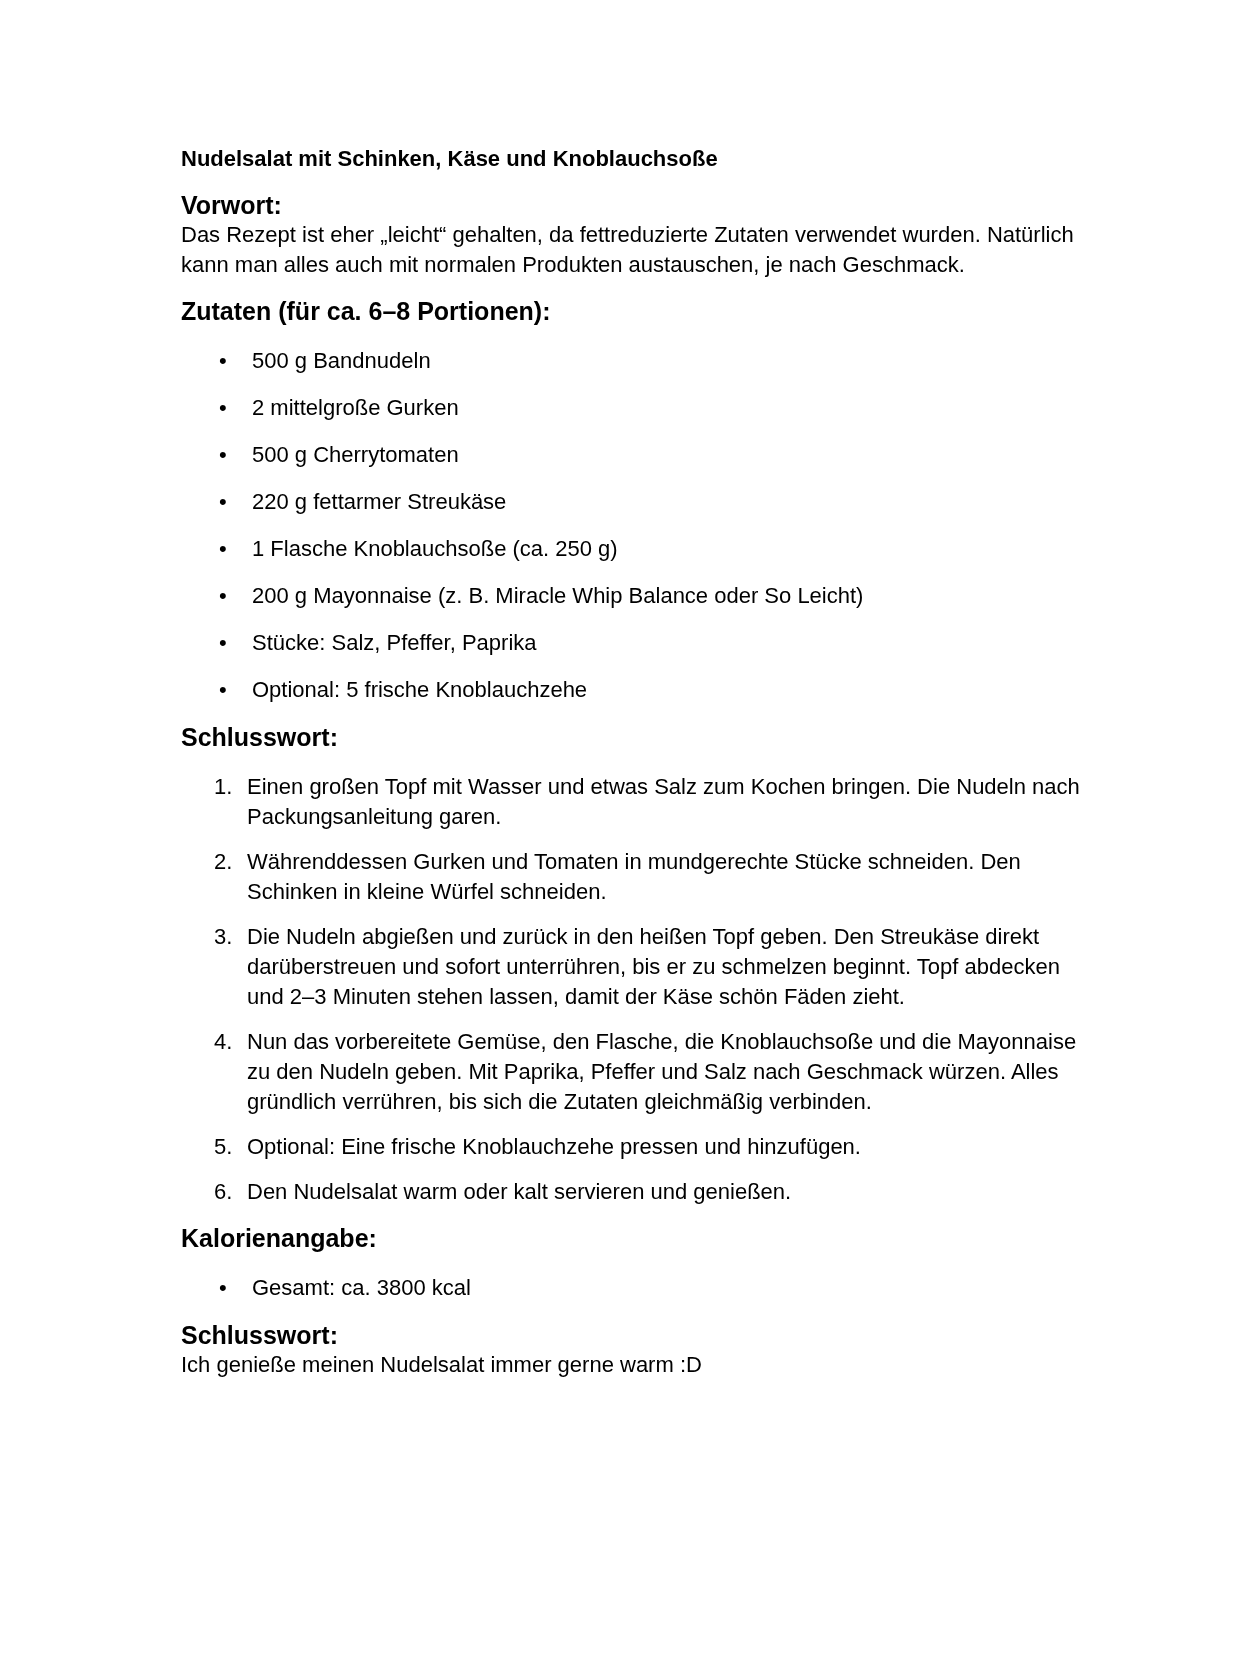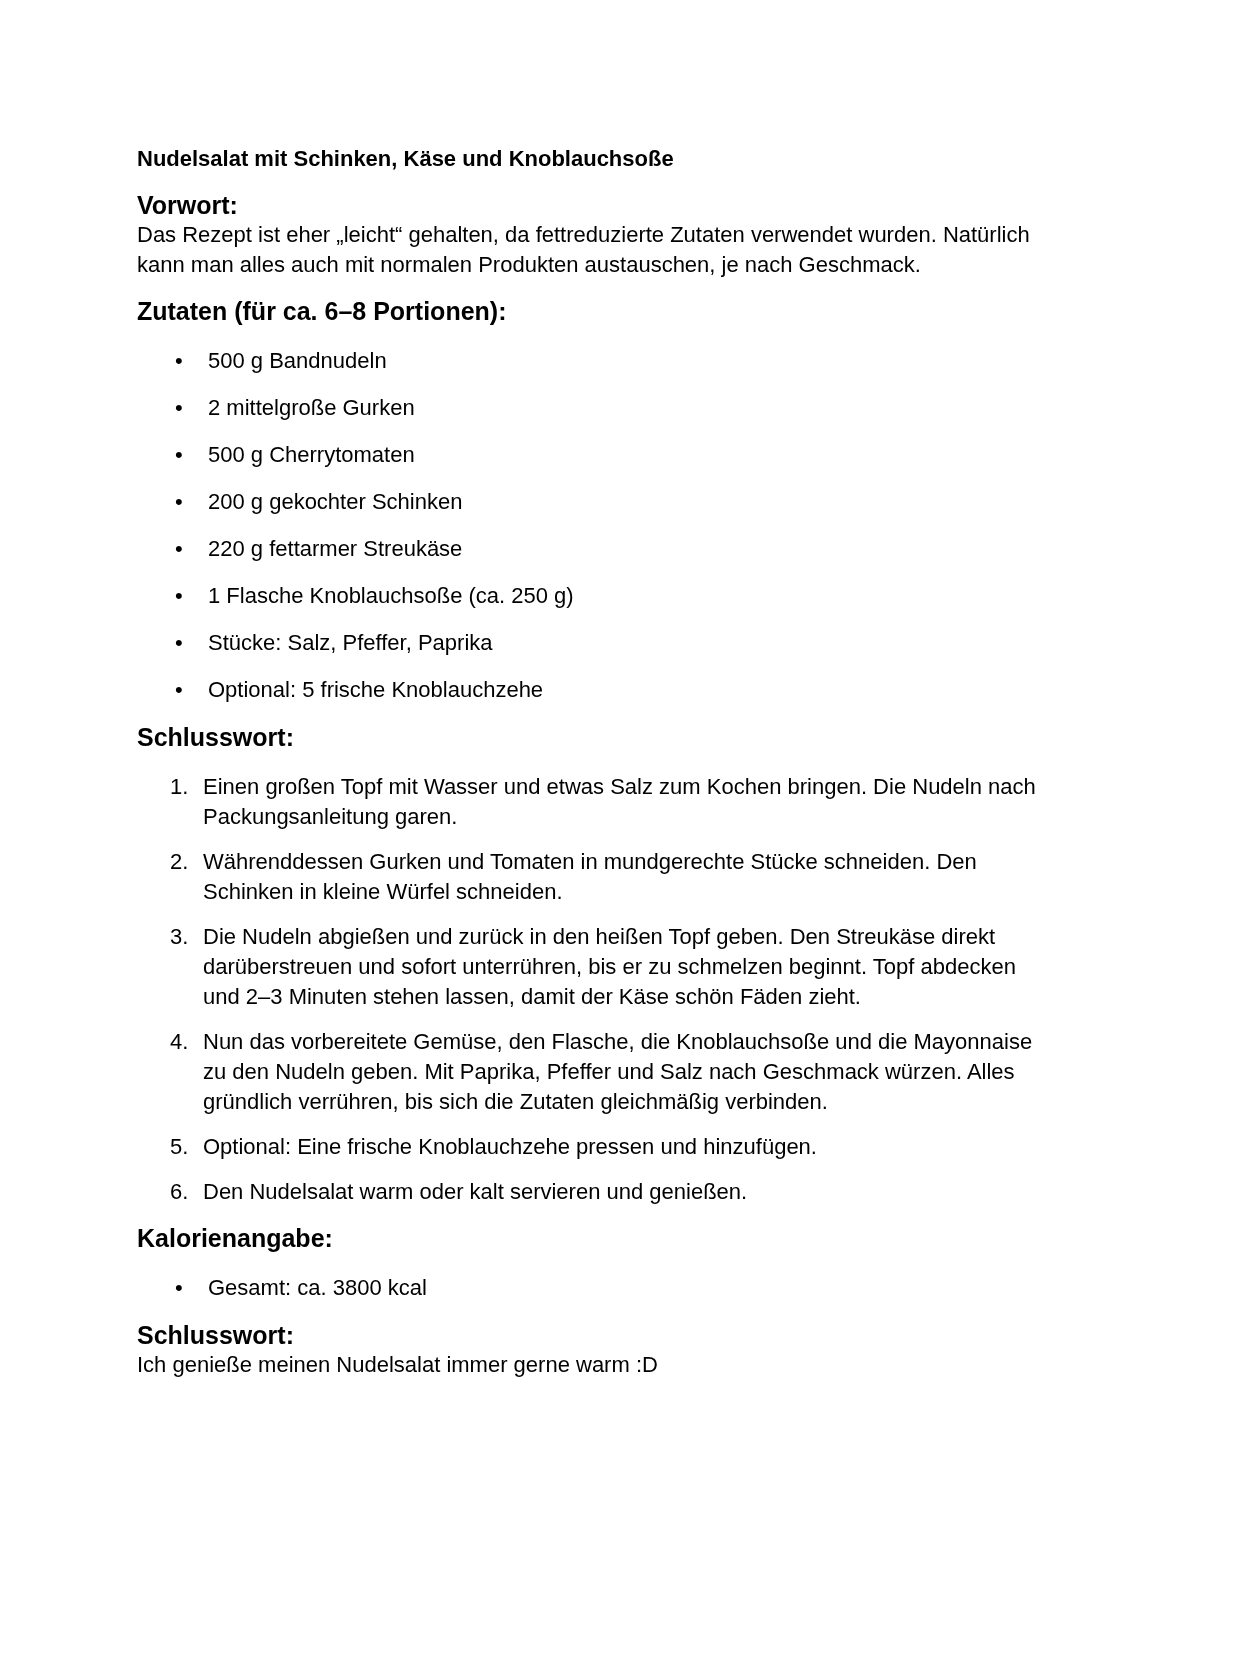--- a/index.html
+++ b/index.html
@@ -14,20 +14,21 @@
     font-family: "Liberation Sans", "DejaVu Sans", sans-serif;
     font-size: 22px;
     line-height: 30px;
     color: #000000;
   }
   .page {
     box-sizing: border-box;
     width: 1145px;
     height: 1673px;
     padding: 144px 0 0 137px;
+    margin-left: 44px;
   }
   .content {
     width: 910px;
   }
   .title {
     font-weight: 700;
     margin: 0;
     font-size: 22px;
     line-height: 30px;
   }
@@ -84,23 +85,23 @@
     <p class="title">Nudelsalat mit Schinken, Käse und Knoblauchsoße</p>
 
     <p class="heading" style="margin-top: 16px;">Vorwort:</p>
     <p class="para">Das Rezept ist eher „leicht“ gehalten, da fettreduzierte Zutaten verwendet wurden. Natürlich kann man alles auch mit normalen Produkten austauschen, je nach Geschmack.</p>
 
     <p class="heading">Zutaten (für ca. 6–8 Portionen):</p>
     <ul class="bullet-list">
       <li>500 g Bandnudeln</li>
       <li>2 mittelgroße Gurken</li>
       <li>500 g Cherrytomaten</li>
-      <li>200 g gekochter Schinken</li>
       <li>220 g fettarmer Streukäse</li>
       <li>1 Flasche Knoblauchsoße (ca. 250 g)</li>
+      <li>200 g Mayonnaise (z. B. Miracle Whip Balance oder So Leicht)</li>
       <li>Stücke: Salz, Pfeffer, Paprika</li>
       <li>Optional: 5 frische Knoblauchzehe</li>
     </ul>
 
     <p class="heading">Schlusswort:</p>
     <ol class="step-list">
       <li>Einen großen Topf mit Wasser und etwas Salz zum Kochen bringen. Die Nudeln nach Packungsanleitung garen.</li>
       <li>Währenddessen Gurken und Tomaten in mundgerechte Stücke schneiden. Den Schinken in kleine Würfel schneiden.</li>
       <li>Die Nudeln abgießen und zurück in den heißen Topf geben. Den Streukäse direkt darüberstreuen und sofort unterrühren, bis er zu schmelzen beginnt. Topf abdecken und 2–3 Minuten stehen lassen, damit der Käse schön Fäden zieht.</li>
       <li>Nun das vorbereitete Gemüse, den Flasche, die Knoblauchsoße und die Mayonnaise zu den Nudeln geben. Mit Paprika, Pfeffer und Salz nach Geschmack würzen. Alles gründlich verrühren, bis sich die Zutaten gleichmäßig verbinden.</li>

